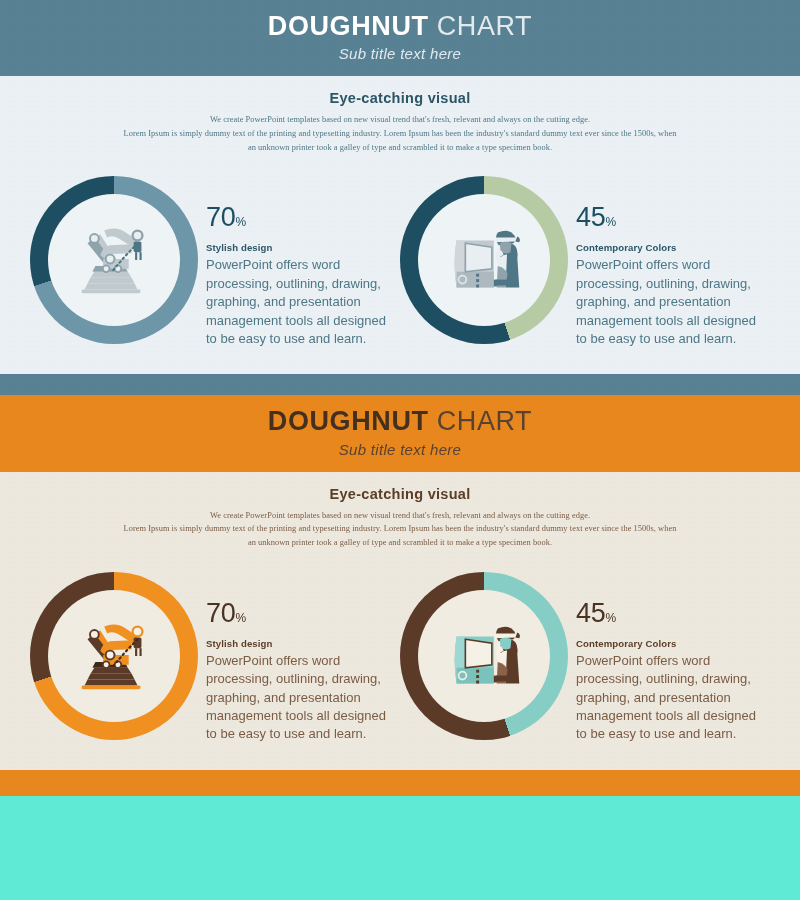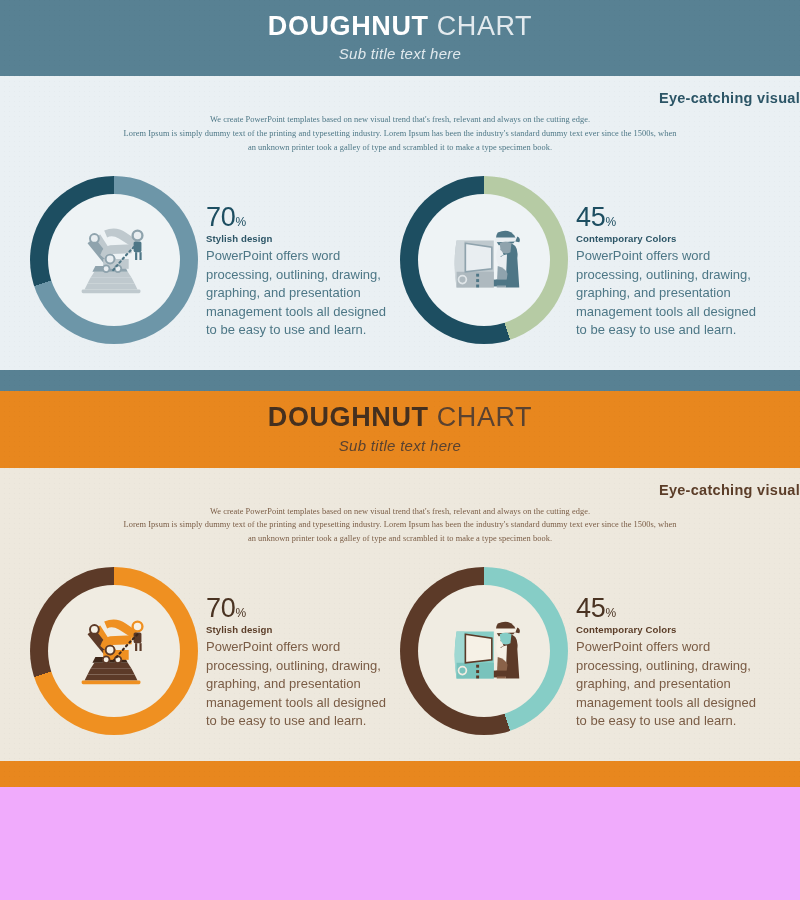--- a/index.html
+++ b/index.html
@@ -10,21 +10,21 @@
     height: 900px;
     font-family: "Liberation Sans", sans-serif;
     background: #ffffff;
     overflow: hidden;
   }
 
   .page {
     width: 800px;
     height: 900px;
     position: relative;
-    background: #f0abfc;
+    background: #5eead4;
   }
 
   
   .section { position: relative; width: 800px; }
 
   .band-header {
     position: relative;
     width: 100%;
     padding: 12px 0 14px 0;
     text-align: center;
@@ -41,21 +41,21 @@
     font-size: 15px;
     font-weight: normal;
     margin-top: 5px;
     letter-spacing: 0.3px;
     font-style: italic;
   }
 
   .band-body { position: relative; padding: 14px 0 0 0; }
 
   .eye-heading {
-    text-align: right;
+    text-align: center;
     font-size: 14.5px;
     font-weight: bold;
     letter-spacing: 0.3px;
     margin-bottom: 7px;
   }
   .para {
     text-align: center;
     font-size: 8.4px;
     line-height: 1.62;
     letter-spacing: 0.05px;
@@ -110,21 +110,21 @@
   .pct {
     font-size: 27px;
     font-weight: normal;
     line-height: 1;
     letter-spacing: -0.3px;
   }
   .pct .unit { font-size: 12px; }
   .card-head {
     font-size: 9.6px;
     font-weight: bold;
-    margin-top: 2px;
+    margin-top: 11px;
     letter-spacing: 0.1px;
   }
   .card-body {
     font-size: 13px;
     line-height: 1.42;
     margin-top: 3px;
   }
 
   .divider-bar { width: 100%; }
 

